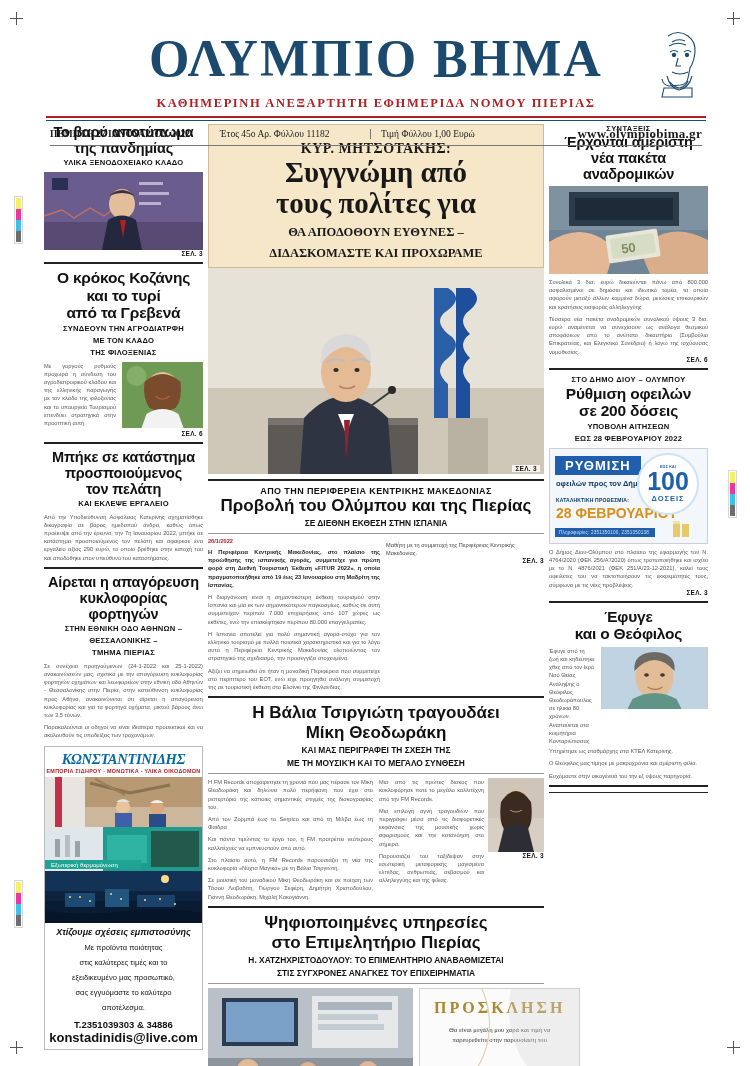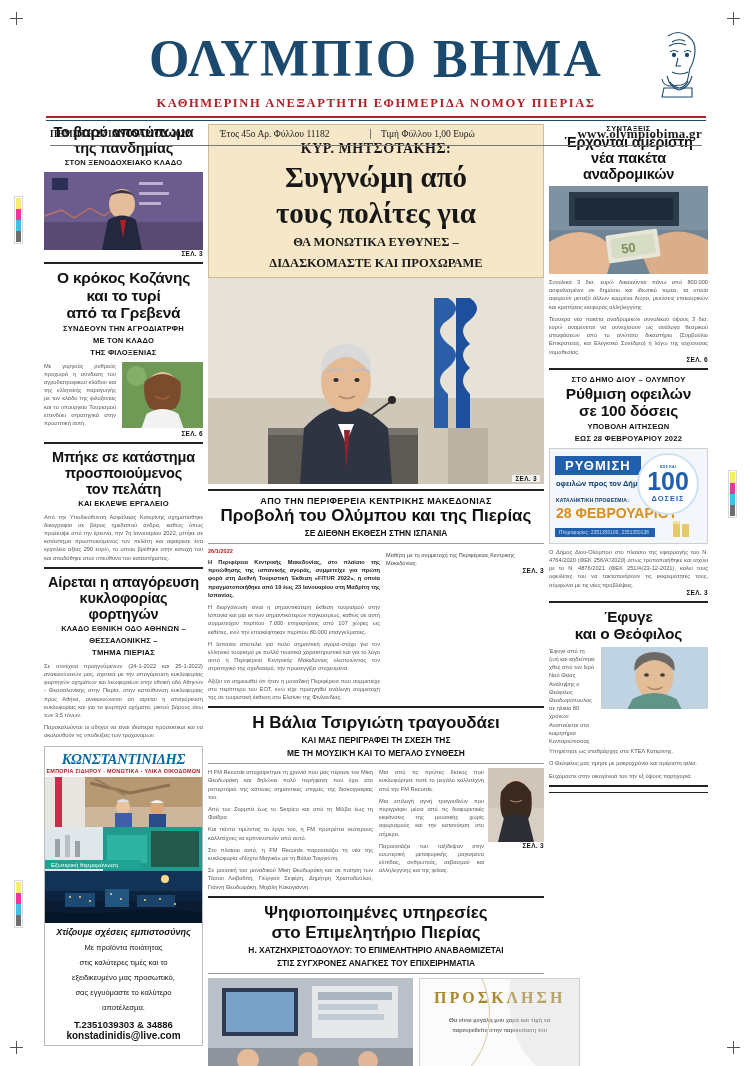--- a/index.html
+++ b/index.html
@@ -113,21 +113,21 @@
     background:#f5e7c8; border:1px solid #cbbb9a; padding:16px 10px 6px;
   }
   .feat-kicker {
     font-family:"Liberation Serif", serif;
     font-size:14px; font-weight:bold; text-align:center; color:#1a1a1a;
     letter-spacing:.5px;
   }
   .feat-hl {
     font-family:"Liberation Serif", serif;
     font-size:29px; font-weight:bold; text-align:center; color:#181818;
-    line-height:31px; margin-top:5px;
+    line-height:31px; 
   }
   .feat-sub {
     font-family:"Liberation Serif", serif;
     font-size:12.5px; font-weight:bold; text-align:center; color:#1a1a1a;
     line-height:15px; margin-top:6px;
   }
 
   
   .band-kicker {
     font-size:9px; font-weight:bold; text-align:center; color:#111; letter-spacing:.4px;
@@ -154,21 +154,21 @@
     font-size:9px; font-style:italic; font-weight:bold; text-align:center;
     color:#111; padding:4px 2px 3px;
   }
   .ad-body {
     font-size:7.6px; text-align:center; color:#111; line-height:11px; padding:2px 4px;
   }
   .ad-phone {
     font-size:9.5px; font-weight:bold; text-align:center; color:#111; padding-top:4px;
   }
   .ad-mail {
-    font-size:10px; font-weight:bold; text-align:center; color:#111; padding-bottom:4px;
+    font-size:13px; font-weight:bold; text-align:center; color:#111; padding-bottom:4px;
   }
 
   
   .promo {
     border:1px solid #cfcfcf; background:#f3f7fb; position:relative; height:96px; overflow:hidden;padding-left:42px;
   }
   .promo-badge {
     position:absolute; left:5px; top:7px; background:#1f5fae; color:#fff;
     font-size:13px; font-weight:bold; padding:2px 10px; letter-spacing:1px;
   }
@@ -278,21 +278,21 @@
       <div class="infoline-rule"></div>
     </div>
 
     <div class="grid">
 
       <div class="col-left">
 
         <div>
           <div class="hl">Το βαρύ αποτύπωμα</div>
           <div class="hl">της πανδημίας</div>
-          <div class="sub">ΣΤΟΝ ΞΕΝΟΔΟΧΕΙΑΚΟ ΚΛΑΔΟ</div>
+          <div class="sub">ΥΛΙΚΑ ΞΕΝΟΔΟΧΕΙΑΚΟ ΚΛΑΔΟ</div>
           <div class="photo" style="height:78px;margin-top:4px;background:linear-gradient(160deg,#4c3d63 0%,#6a5b86 40%,#3b3550 100%);">
             <svg viewBox="0 0 159 78" style="width:100%;height:100%">
               <rect width="159" height="78" fill="#584a73"></rect>
               <rect x="0" y="0" width="159" height="50" fill="#6a5c8c"></rect>
               <rect x="8" y="6" width="16" height="12" fill="#2b2f55"></rect>
               <path d="M0 44 L18 38 L30 46 L46 36 L60 44 L74 34" stroke="#c8705f" stroke-width="1.4" fill="none"></path>
               <rect x="95" y="10" width="24" height="3" fill="#cfc6e0" opacity=".8"></rect>
               <rect x="95" y="20" width="30" height="3" fill="#cfc6e0" opacity=".8"></rect>
               <rect x="95" y="30" width="22" height="3" fill="#cfc6e0" opacity=".8"></rect>
               <ellipse cx="78" cy="32" rx="13" ry="15" fill="#e4bd9a"></ellipse>
@@ -342,21 +342,21 @@
           <div class="sub">ΚΑΙ ΕΚΛΕΨΕ ΕΡΓΑΛΕΙΟ</div>
           <div class="body g">Από την Υποδιεύθυνση Ασφάλειας Κατερίνης σχηματίσθηκε δικογραφία σε βάρος ημεδαπού άνδρα, καθώς όπως προέκυψε από την έρευνα, την 7η Ιανουαρίου 2022, μπήκε σε κατάστημα προσποιούμενος τον πελάτη και αφαίρεσε ένα εργαλείο αξίας 290 ευρώ, το οποίο βρέθηκε στην κατοχή του και αποδόθηκε στον υπεύθυνο του καταστήματος.</div>
         </div>
 
         <div class="hr-thick"></div>
 
         <div>
           <div class="hl">Αίρεται η απαγόρευση</div>
           <div class="hl">κυκλοφορίας</div>
           <div class="hl">φορτηγών</div>
-          <div class="sub">ΚΛΑΔΟ ΕΘΝΙΚΗ  ΟΔΟ  ΑΘΗΝΩΝ –</div>
+          <div class="sub">ΣΤΗΝ ΕΘΝΙΚΗ  ΟΔΟ  ΑΘΗΝΩΝ –</div>
           <div class="sub">ΘΕΣΣΑΛΟΝΙΚΗΣ –</div>
           <div class="sub">ΤΜΗΜΑ ΠΙΕΡΙΑΣ</div>
           <div class="body g">Σε συνέχεια προηγούμενων (24-1-2022 και 25-1-2022) ανακοινώσεών μας, σχετικά με την απαγόρευση κυκλοφορίας φορτηγών οχημάτων και λεωφορείων στην εθνική οδό Αθηνών - Θεσσαλονίκης στην Πιερία, στην κατεύθυνση κυκλοφορίας προς Αθήνα, ανακοινώνεται ότι αίρεται η απαγόρευση κυκλοφορίας και για τα φορτηγά οχήματα, μικτού βάρους άνω των 3,5 τόνων.</div>
           <div class="body g">Παρακαλούνται οι οδηγοί να είναι ιδιαίτερα προσεκτικοί και να ακολουθούν τις υποδείξεις των τροχονόμων.</div>
         </div>
 
         <div class="ad" style="margin-top:6px;">
           <div class="ad-brand">ΚΩΝΣΤΑΝΤΙΝΙΔΗΣ</div>
           <div class="ad-brand-sub">ΕΜΠΟΡΙΑ ΣΙΔΗΡΟΥ - ΜΟΝΩΤΙΚΑ - ΥΛΙΚΑ ΟΙΚΟΔΟΜΩΝ</div>
           <div class="photo" style="height:50px">
@@ -421,21 +421,21 @@
           <div class="ad-mail">konstadinidis@live.com</div>
         </div>
       </div>
 
       <div class="col-mid">
 
         <div class="feature">
           <div class="feat-kicker">ΚΥΡ. ΜΗΤΣΟΤΑΚΗΣ:</div>
           <div class="feat-hl">Συγγνώμη από</div>
           <div class="feat-hl">τους πολίτες για</div>
-          <div class="feat-sub">ΘΑ ΜΟΝΩΤΙΚΑ ΕΥΘΥΝΕΣ –</div>
+          <div class="feat-sub">ΘΑ ΑΠΟΔΟΘΟΥΝ ΕΥΘΥΝΕΣ –</div>
           <div class="feat-sub">ΔΙΔΑΣΚΟΜΑΣΤΕ ΚΑΙ ΠΡΟΧΩΡΑΜΕ</div>
         </div>
         <div class="photo" style="height:206px;margin-top:0;position:relative">
           <svg viewBox="0 0 336 206" style="width:100%;height:100%;display:block">
             <rect width="336" height="206" fill="#d8d2c6"></rect>
             <rect x="0" y="0" width="336" height="120" fill="#e7e2d8"></rect>
             <rect x="0" y="120" width="336" height="86" fill="#cfc7b7"></rect>
 
             <path d="M240 20 q16 10 0 22 q-16 10 0 24 q16 10 0 24 q-16 12 0 26 v34 h-14 v-130z" fill="#2a5fa8"></path>
             <path d="M262 20 q14 10 0 22 q-14 10 0 24 q-14 10 0 24 q-14 12 0 26 v34 h-14 v-130z" fill="#1d4f9c"></path>
@@ -480,20 +480,21 @@
               <div class="ph-caption">Μαθήτη με τη συμμετοχή της Περιφέρειας Κεντρικής Μακεδονίας.</div>
               <div class="sel">ΣΕΛ. 3</div>
             </div>
           </div>
         </div>
 
         <div class="hr-thick"></div>
 
         <div>
           <div class="band-hl">Η Βάλια Τσιργιώτη τραγουδάει</div>
+          <div class="band-hl">Μίκη Θεοδωράκη</div>
           <div class="band-sub">ΚΑΙ ΜΑΣ  ΠΕΡΙΓΡΑΦΕΙ  ΤΗ  ΣΧΕΣΗ  ΤΗΣ</div>
           <div class="band-sub">ΜΕ ΤΗ ΜΟΥΣΙΚΉ ΚΑΙ ΤΟ ΜΕΓΑΛΟ ΣΥΝΘΕΣΗ</div>
           <div class="hr-half"></div>
           <div class="two">
             <div class="tcol" style="flex:0 0 165px;">
               <div class="body g" style="margin-top:0">Η FM Records αποχαιρετησε τη χρονιά που μας πέρασε τον Μίκη Θεοδωράκη και δηλώνει πολύ περήφανη που έχει στο ρεπερτόριό της κάποιες σημαντικές στιγμές της δισκογραφίας του.</div>
               <div class="body g">Από τον Ζορμπά έως το Serpico και από τη Μίλβα έως τη Φαίδρα</div>
               <div class="body g">Και πάντα τιμώντας το έργο του, η FM προτρέπει νεότερους καλλιτέχνες να εμπνευστούν από αυτό.</div>
               <div class="body g">Στο πλαίσιο αυτό, η FM Records παρουσιάζει τη νέα της κυκλοφορία «Νύχτα Μαγικά» με τη Βάλια Τσιργιώτη.</div>
               <div class="body g">Σε μουσική του μοναδικού Μίκη Θεοδωράκη και σε ποίηση των Τάσου Λειβαδίτη, Γιώργου Σεφέρη, Δημήτρη Χριστοδούλου, Γιάννη Θεοδωράκη, Μιχάλη Κακογιάννη.</div>
@@ -598,21 +599,21 @@
           <div class="body g">Συνολικά 3 δισ. ευρώ δικαιούνται πάνω από 800.000 ασφαλισμένοι σε δημόσιο και ιδιωτικό τομέα, τα οποία αφορούν μεταξύ άλλων κομμένα δώρα, μειώσεις επικουρικών και κρατήσεις εισφοράς αλληλεγγύης</div>
           <div class="body g">Τέσσερα νέα πακέτα αναδρομικών συνολικού ύψους 3 δισ. ευρώ αναμένεται να συνεχίσουν ως ανάλογα θεσμικού αποφάσεων από το ανώτατο δικαστήριο (Συμβούλιο Επικρατείας, και Ελεγκτικό Συνέδριο) ή λόγω της ισχύουσας νομοθεσίας.</div>
           <div class="sel">ΣΕΛ. 6</div>
         </div>
 
         <div class="hr-thick"></div>
 
         <div>
           <div class="kicker">ΣΤΟ  ΔΗΜΟ  ΔΙΟΥ – ΟΛΥΜΠΟΥ</div>
           <div class="hl hl-lg">Ρύθμιση οφειλών</div>
-          <div class="hl hl-lg">σε 100 δόσεις</div>
+          <div class="hl hl-lg">σε 200 δόσεις</div>
           <div class="sub">ΥΠΟΒΟΛΗ ΑΙΤΗΣΕΩΝ</div>
           <div class="sub">ΕΩΣ  28 ΦΕΒΡΟΥΑΡΙΟΥ 2022</div>
 
           <div class="promo" style="margin-top:4px">
             <div class="promo-badge">ΡΥΘΜΙΣΗ</div>
             <div class="promo-sub">οφειλών προς τον Δήμο</div>
             <div class="promo-lbl">ΚΑΤΑΛΗΚΤΙΚΗ ΠΡΟΘΕΣΜΙΑ:</div>
             <div class="promo-date">28 ΦΕΒΡΟΥΑΡΙΟΥ</div>
             <div class="promo-circle">
               <div class="c-top">ΕΩΣ ΚΑΙ</div>

